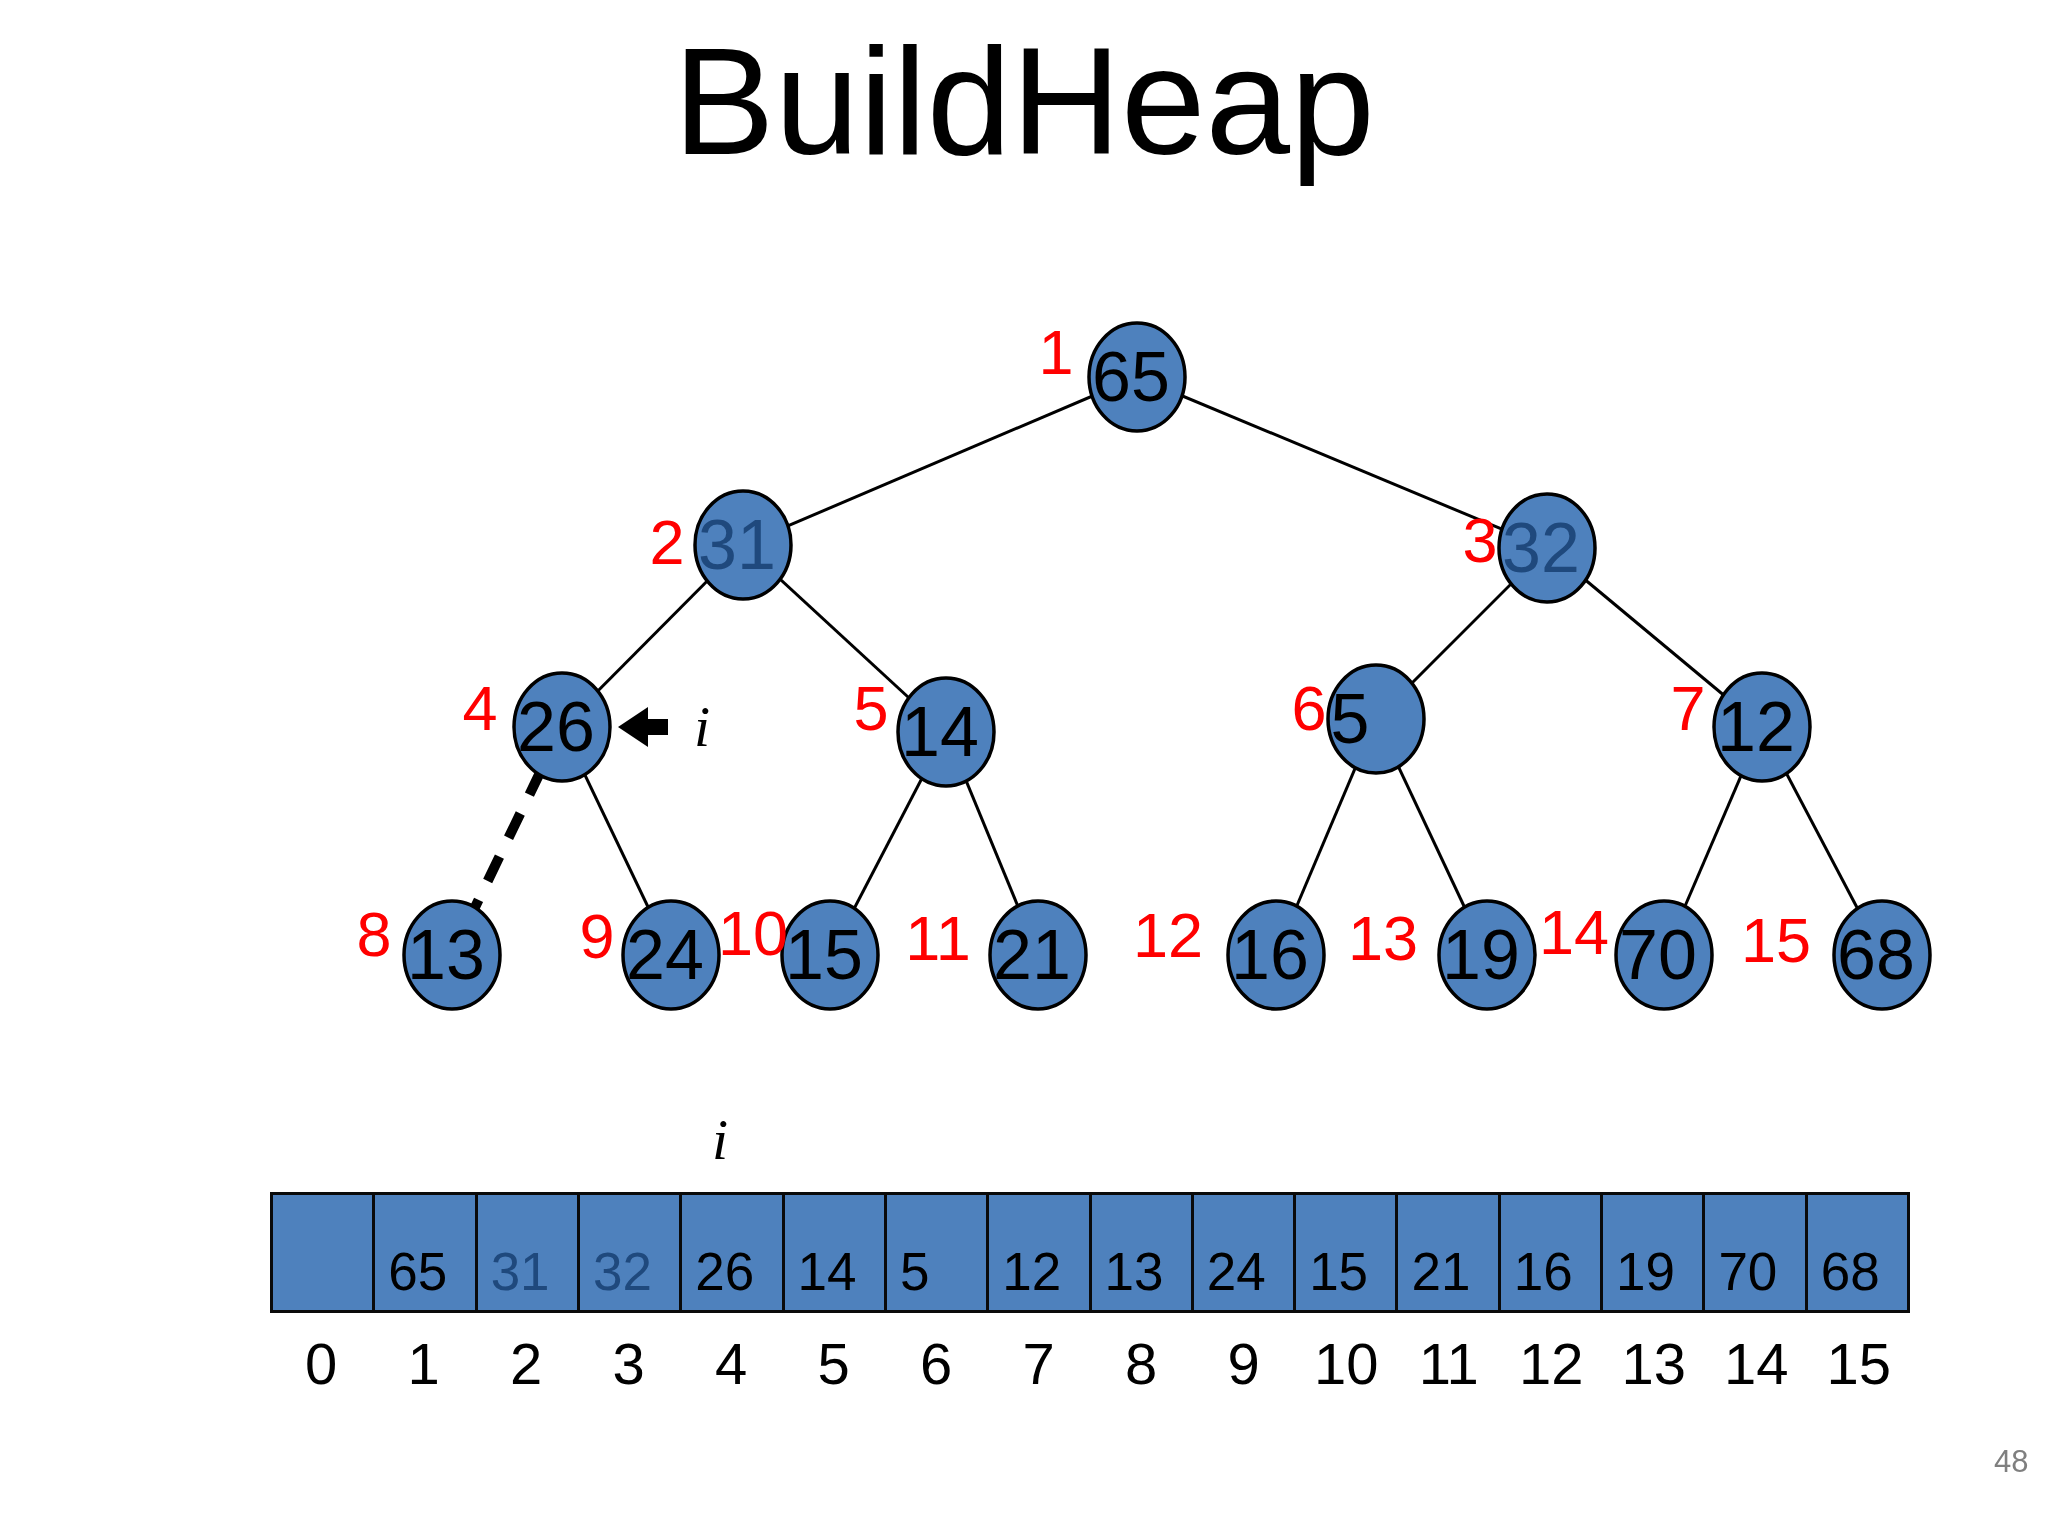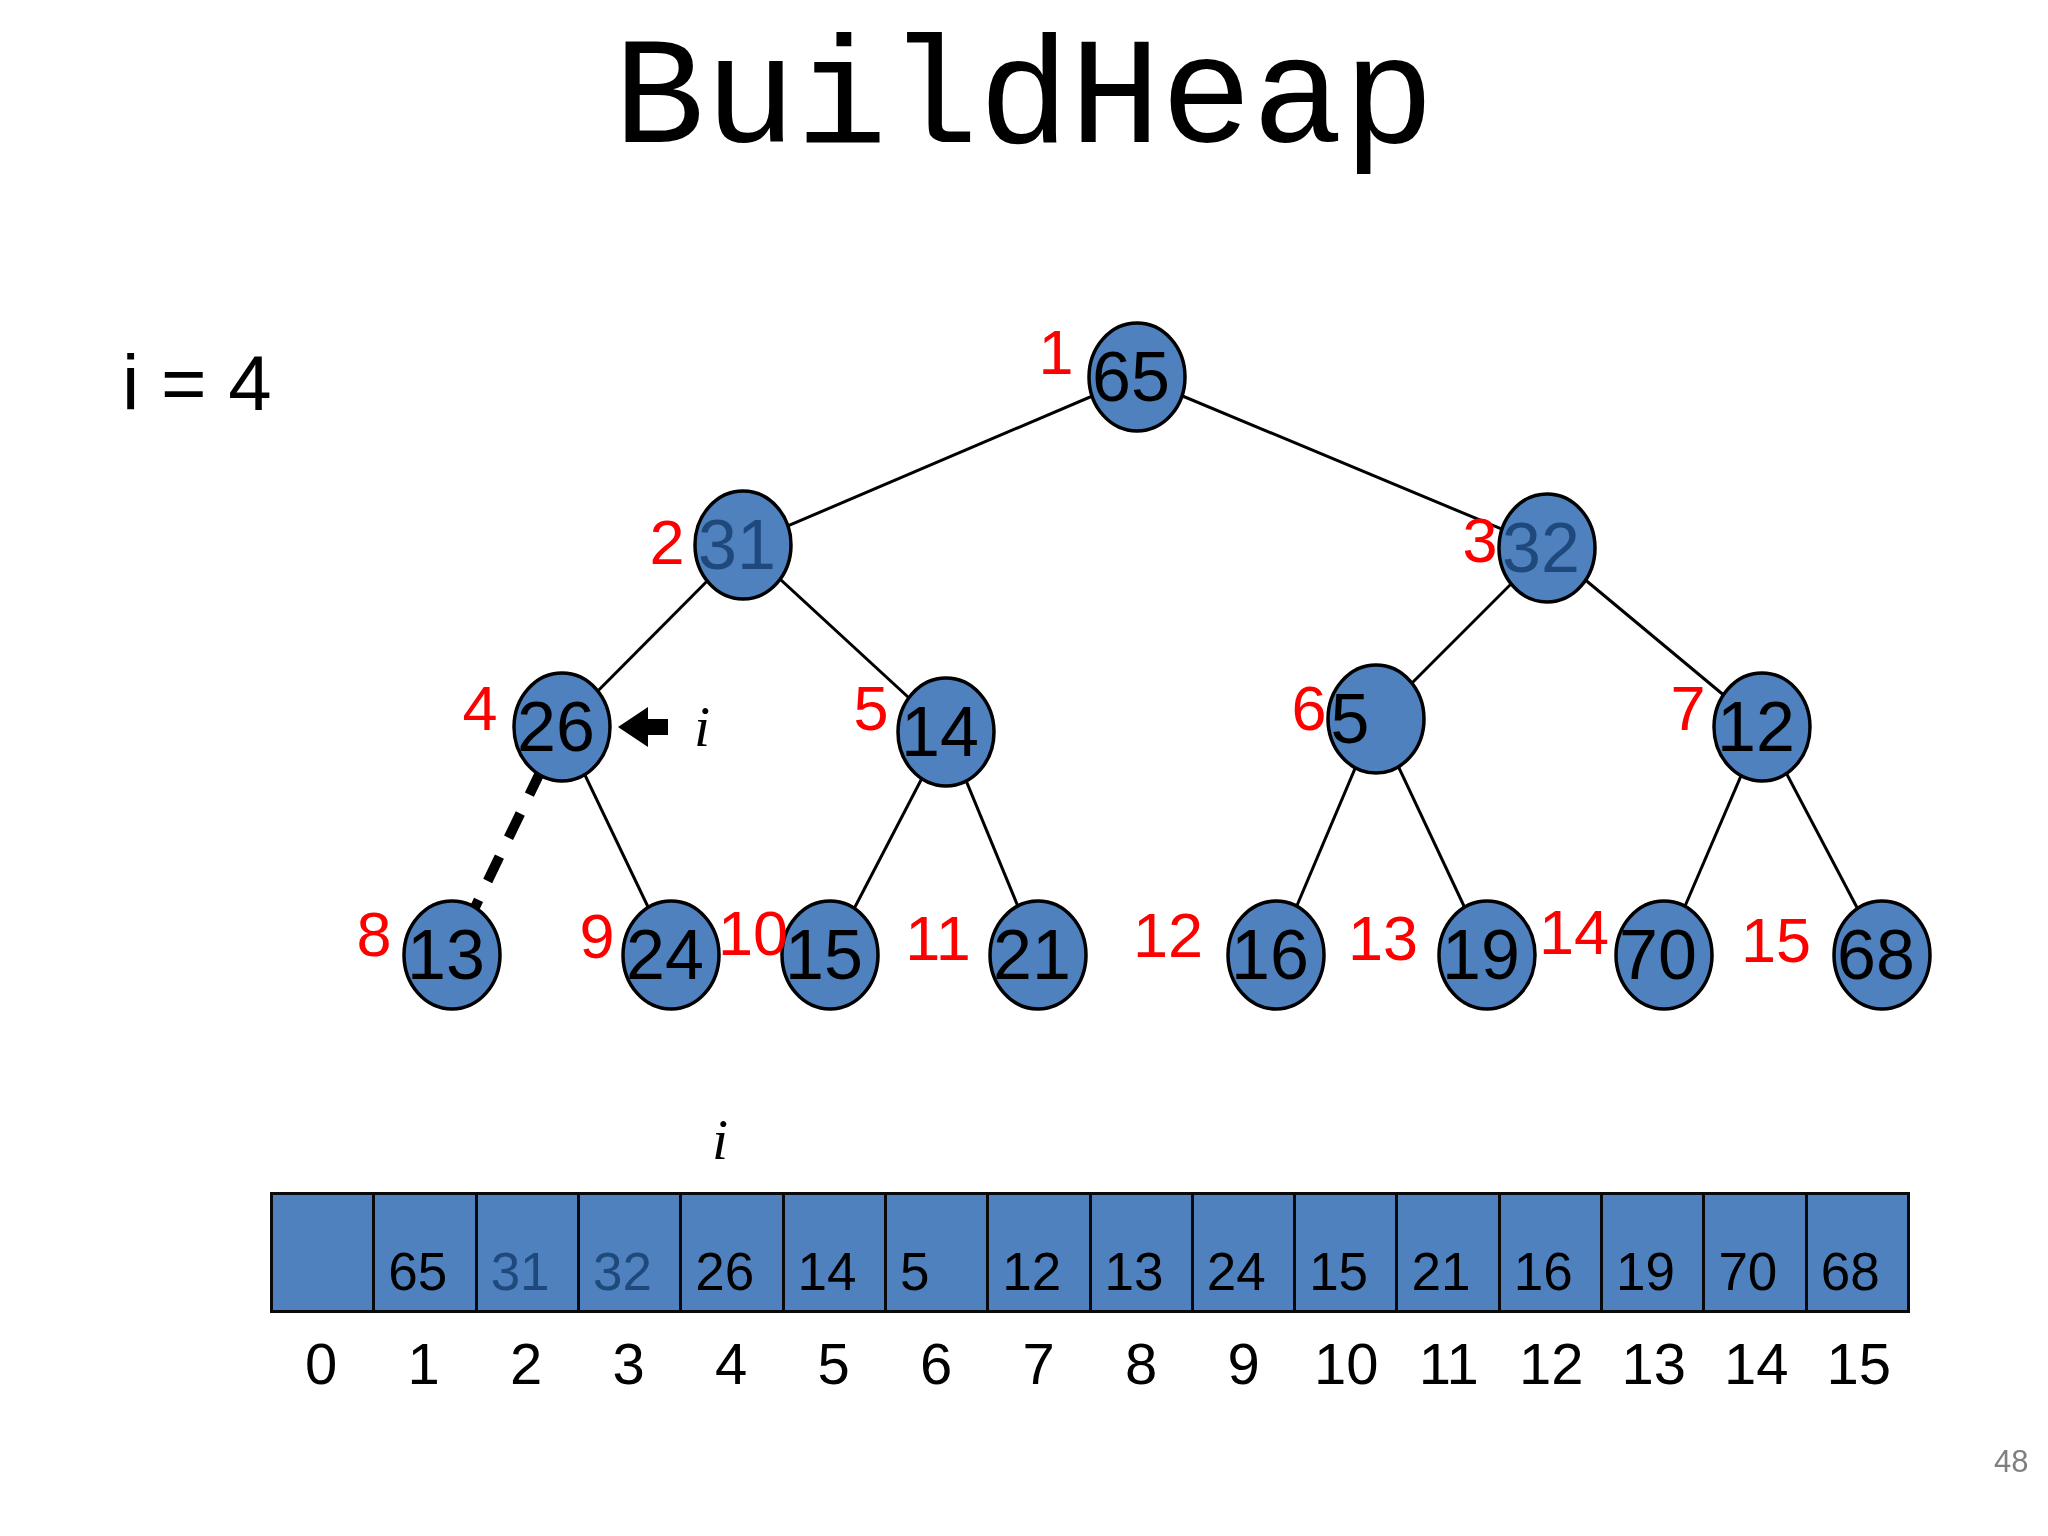--- a/index.html
+++ b/index.html
@@ -19,21 +19,20 @@
     position: absolute;
     top: 22px;
     left: 0;
     width: 2048px;
     text-align: center;
     font-size: 152px;
     line-height: 1.05;
     color: #000000;
     letter-spacing: 0px;
     white-space: nowrap;
-    font-family: Liberation Mono, monospace;
   }
   #iter-label {
     position: absolute;
     left: 122px;
     top: 338px;
     font-size: 78px;
     color: #000000;
     white-space: nowrap;
   }
   #tree-svg {
@@ -111,21 +110,20 @@
     color: #7f7f7f;
   }
 </style>
 </head>
 <body>
 
 <div id="slide">
 
   <div id="title">BuildHeap</div>
 
-  <div id="iter-label">i = 4</div>
 
   <svg id="tree-svg" width="2048" height="1536" viewBox="0 0 2048 1536">
       <line x1="1137" y1="377" x2="743" y2="545" stroke="#000000" stroke-width="3"></line>
       <line x1="1137" y1="377" x2="1547" y2="548" stroke="#000000" stroke-width="3"></line>
       <line x1="743" y1="545" x2="562" y2="727" stroke="#000000" stroke-width="3"></line>
       <line x1="743" y1="545" x2="946" y2="732" stroke="#000000" stroke-width="3"></line>
       <line x1="1547" y1="548" x2="1376" y2="719" stroke="#000000" stroke-width="3"></line>
       <line x1="1547" y1="548" x2="1762" y2="727" stroke="#000000" stroke-width="3"></line>
       <line x1="562" y1="727" x2="452" y2="955" stroke="#000000" stroke-width="10" stroke-dasharray="27 21"></line>
       <line x1="562" y1="727" x2="671" y2="955" stroke="#000000" stroke-width="3"></line>

